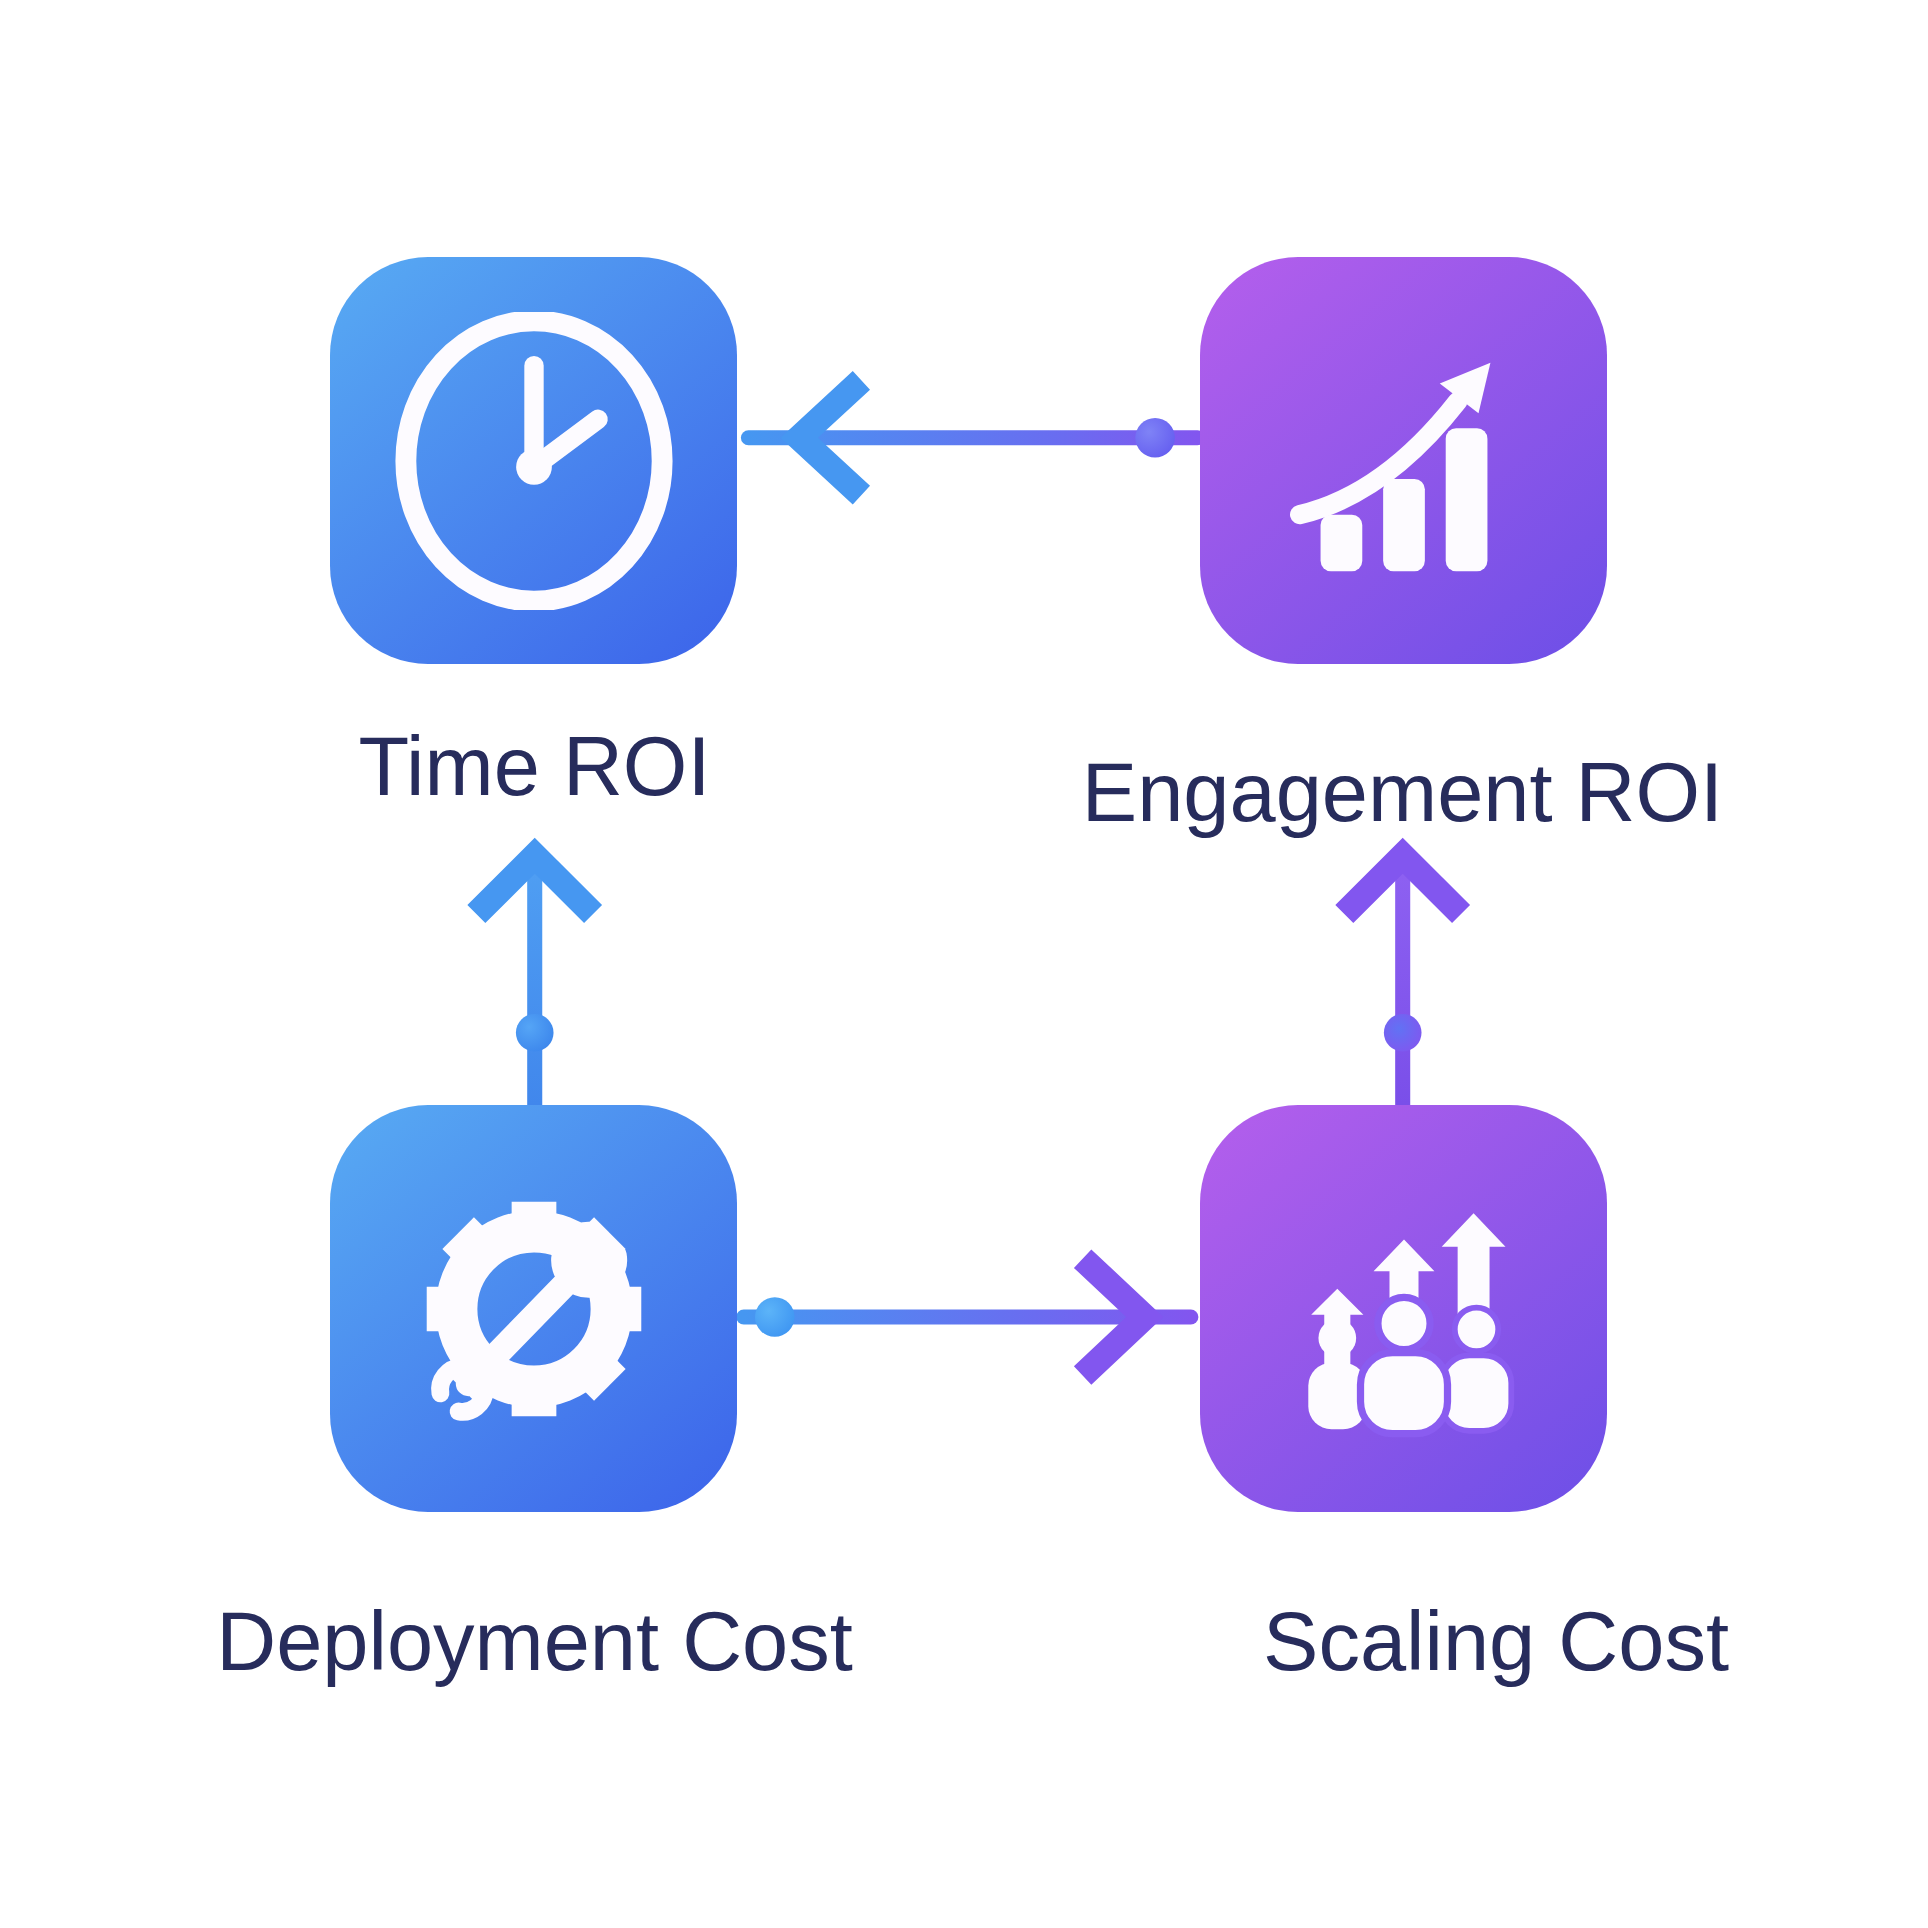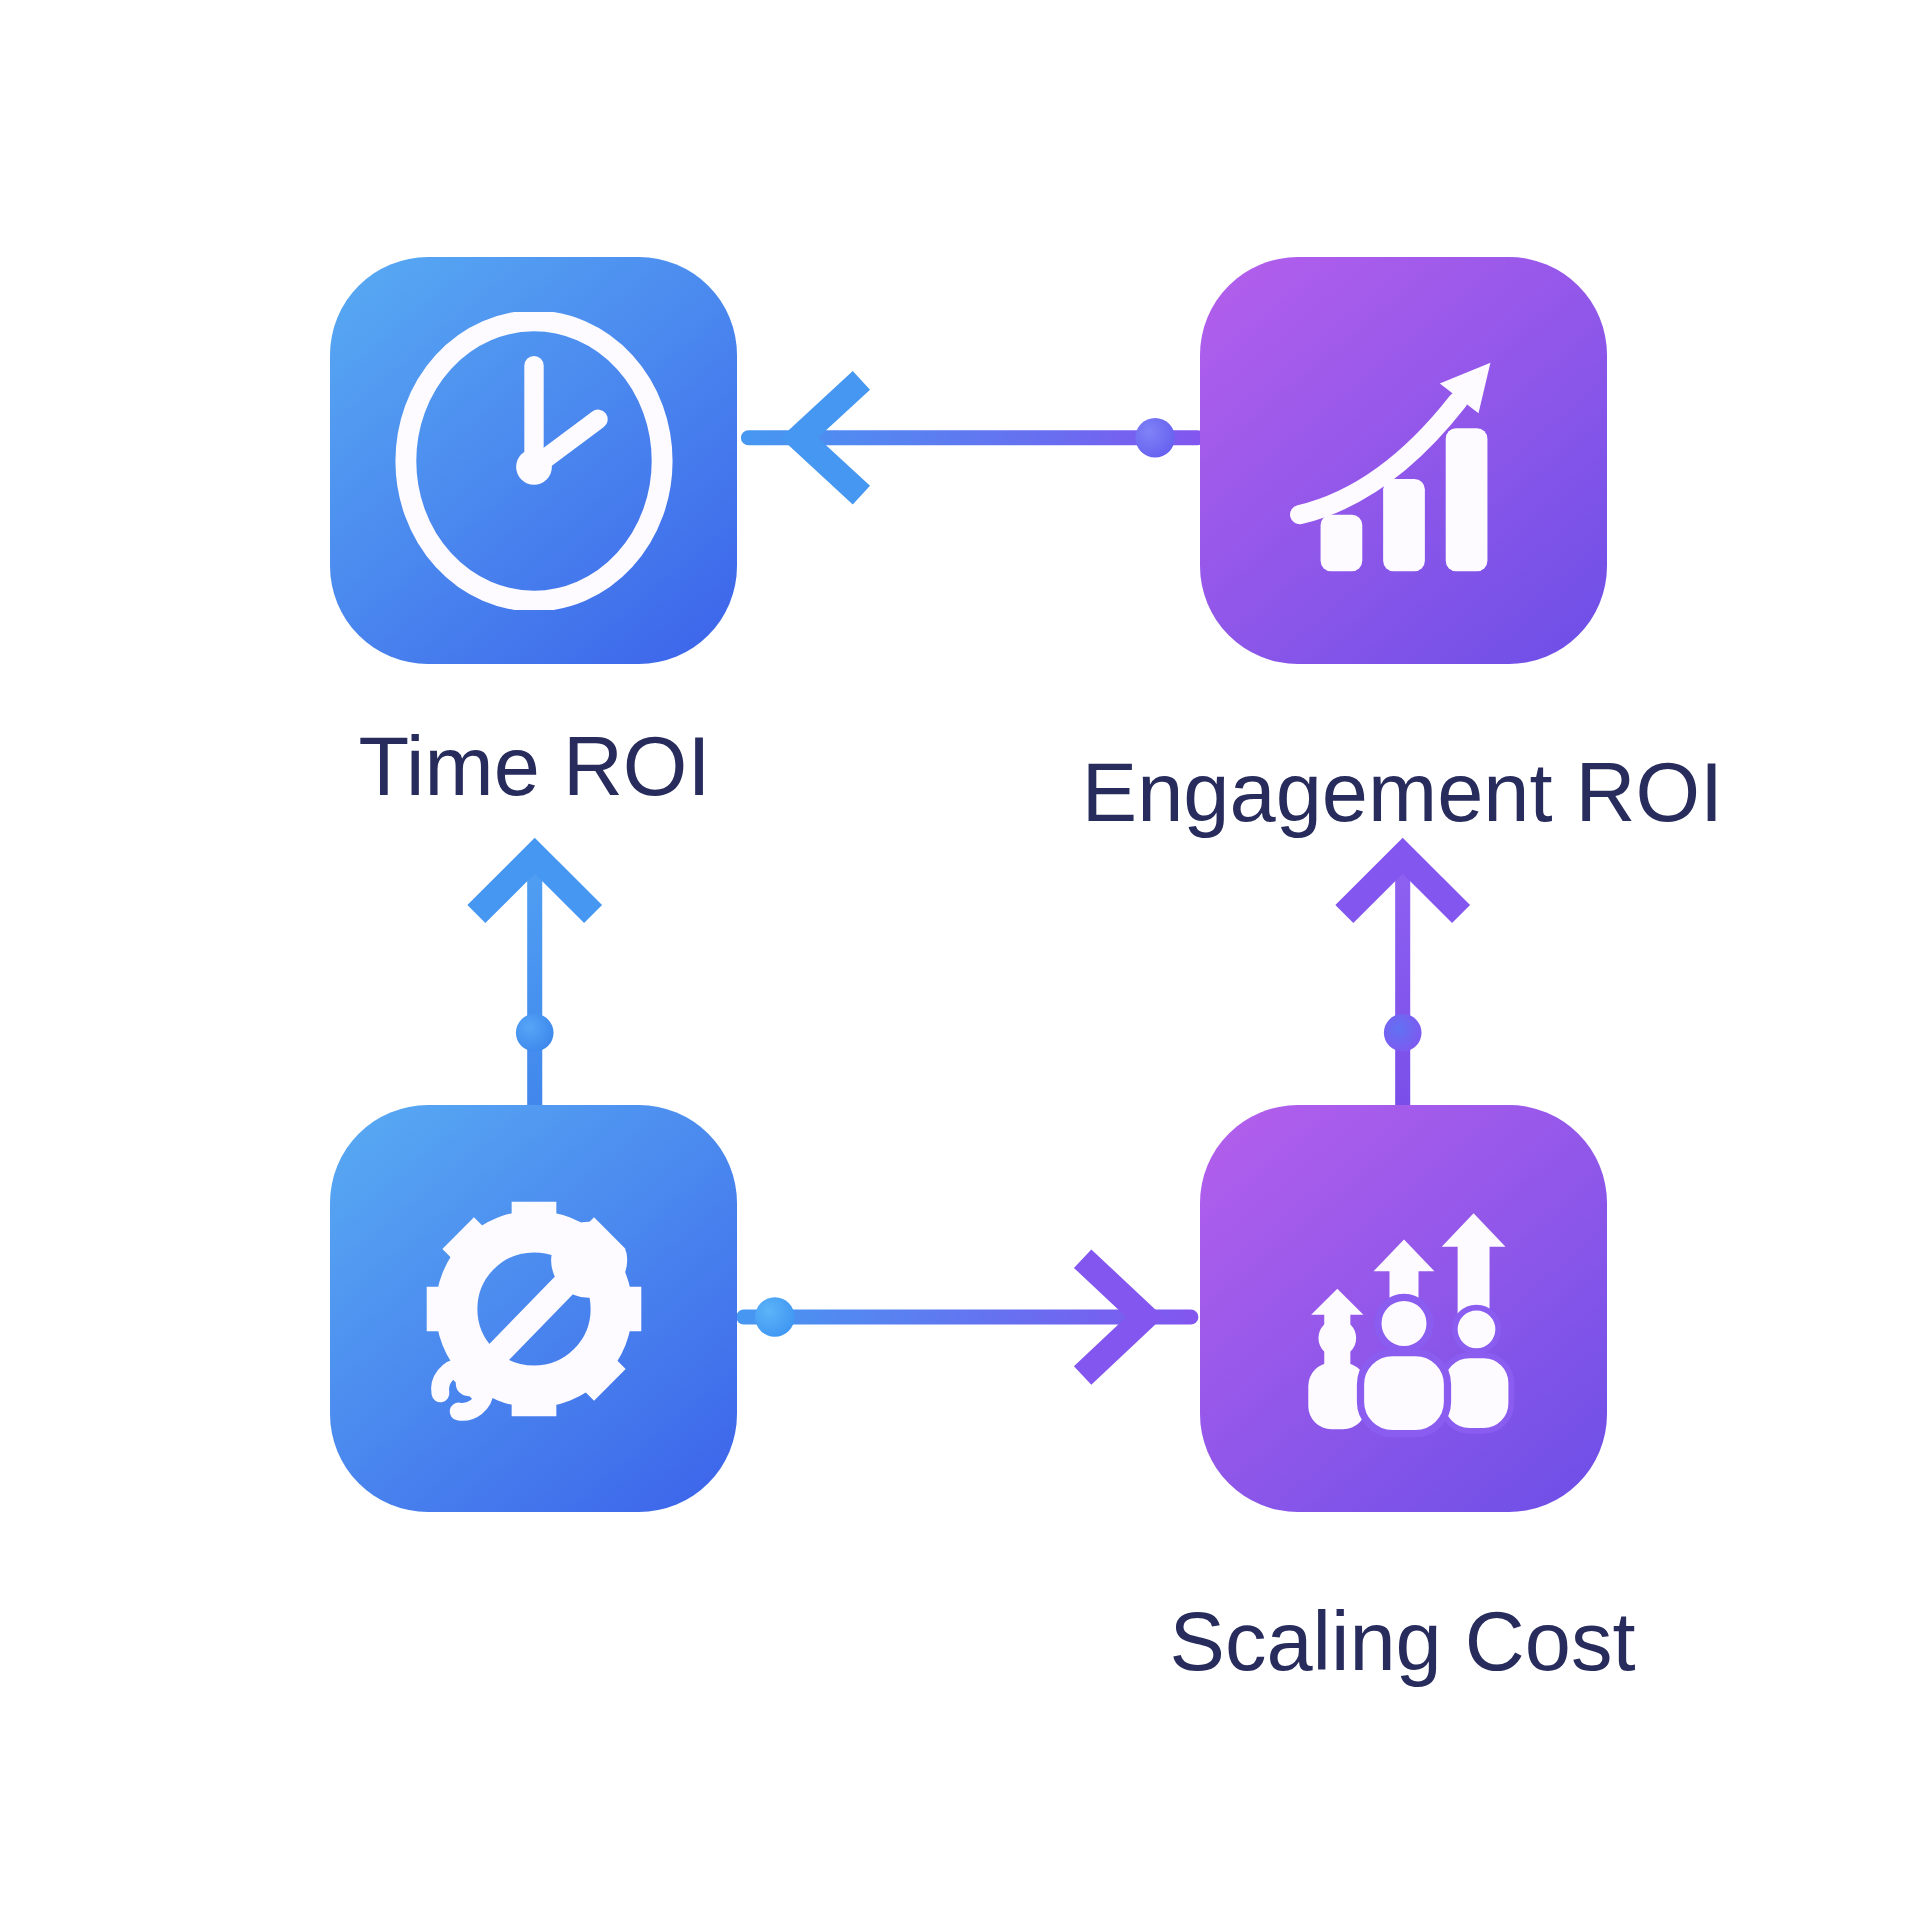--- a/index.html
+++ b/index.html
@@ -139,16 +139,17 @@
       <rect class="icon-white" x="34" y="137" width="40" height="46" rx="16"></rect>
       <circle class="icon-white" cx="150" cy="114" r="15" stroke="#8a5cf0" stroke-width="4"></circle>
       <rect class="icon-white" x="126" y="132" width="48" height="52" rx="19" stroke="#8a5cf0" stroke-width="4"></rect>
       <circle class="icon-white" cx="100" cy="110" r="18" stroke="#8a5cf0" stroke-width="5"></circle>
       <rect class="icon-white" x="70" y="130" width="60" height="56" rx="22" stroke="#8a5cf0" stroke-width="5"></rect>
     </svg>
   </div>
 
   <div class="node-label" style="left:158px;top:718px;">Time ROI</div>
   <div class="node-label" style="left:1026px;top:744px;">Engagement ROI</div>
-  <div class="node-label" style="left:1026px;top:1593px;">Scaling Cost</div>
+  <div class="node-label" style="left:158px;top:1593px;">Deployment Cost</div>
+  <div class="node-label" style="left:976px;top:1593px;text-align:right;">Scaling Cost</div>
 
 </div>
 
 
 </body></html>

